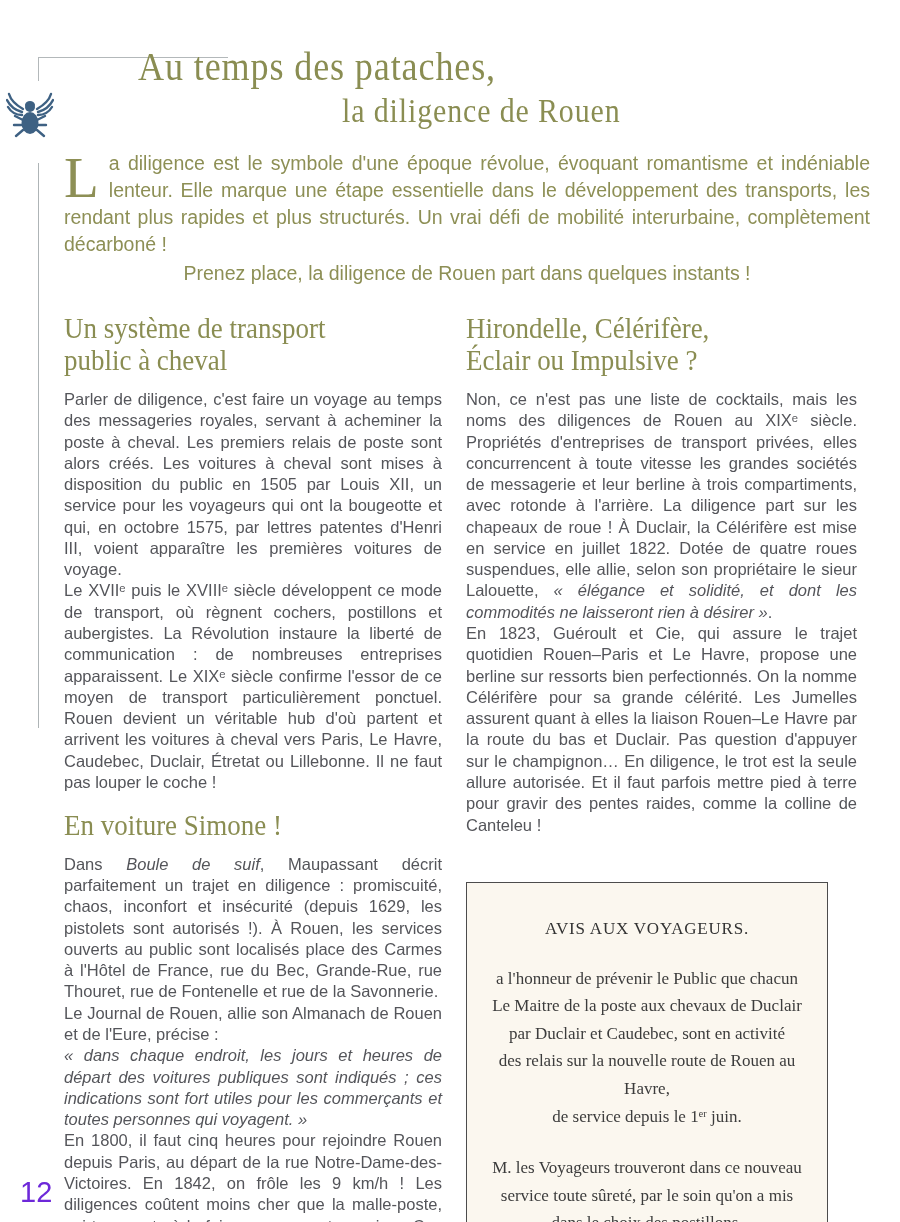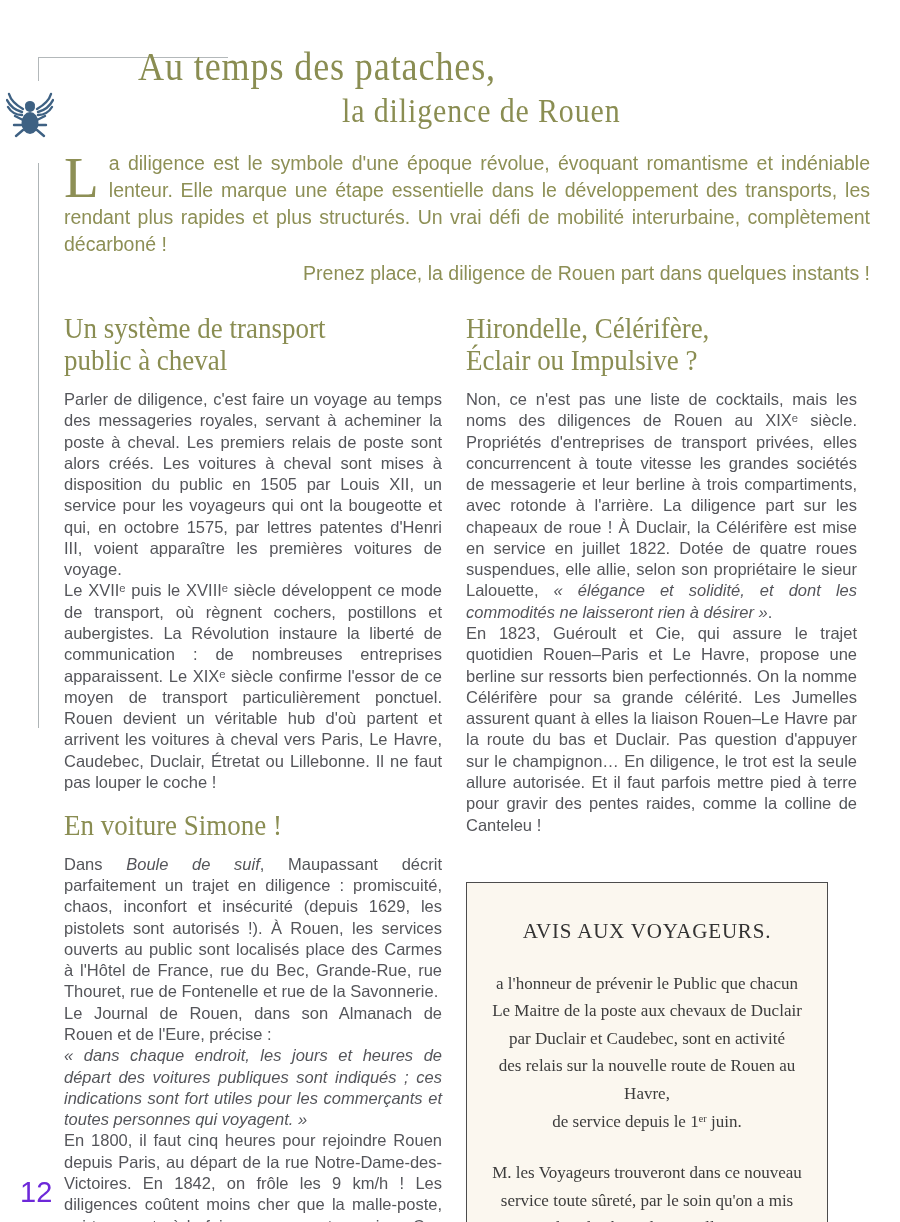--- a/index.html
+++ b/index.html
@@ -24,21 +24,21 @@
     color:#8a8d52;transform:scaleX(.88);transform-origin:left;
     white-space:nowrap;letter-spacing:1px;
   }
   .scarab{position:absolute;left:6px;top:92px;}
   
   .intro{
     position:absolute;left:64px;top:150px;width:806px;
     color:#8d8f55;font-size:19.5px;line-height:1.38;text-align:justify;
   }
   .intro p{margin:0;}
-  .intro .last{text-align:right;margin-top:2px;}
+  .intro .last{text-align:center;margin-top:2px;}
   .dropcap{
     float:left;font-family:"Liberation Serif","DejaVu Serif",serif;
     font-size:57px;line-height:.82;margin:5px 10px 0 0;color:#8d8f55;
   }
   
   .columns{
     position:absolute;left:64px;top:312px;width:793px;
     display:grid;grid-template-columns:378px 391px;column-gap:24px;
   }
   .col-heading{
@@ -50,21 +50,21 @@
   .col-heading.mid{margin-top:16px;}
   .body-p{margin:0;font-size:16.5px;line-height:1.29;color:#54555a;text-align:justify;}
   .body-p.italic{font-style:italic;}
   
   .notice{
     box-sizing:border-box;width:362px;margin-top:46px;
     background:#fbf7ef;border:1px solid #4c4c4c;
     padding:36px 24px 28px;text-align:center;
     font-family:"Liberation Serif","DejaVu Serif",serif;color:#3c3c3c;
   }
-  .notice-title{font-size:21px;letter-spacing:.8px;color:#333333;margin:0 0 26px 0;font-weight:400;}
+  .notice-title{font-size:17px;letter-spacing:.8px;color:#333333;margin:0 0 26px 0;font-weight:400;}
   .notice-p{margin:0;font-size:17px;line-height:1.62;}
   .notice-p + .notice-p{margin-top:24px;}
   .notice-p span{display:block;}
   
   .page-number{position:absolute;left:20px;top:1176px;font-size:29px;color:#6d28d9;}
 </style>
 </head>
 <body>
 
 <div class="page">
@@ -112,21 +112,21 @@
         <span>Un système de transport</span>
         <span>public à cheval</span>
       </h2>
       <p class="body-p">Parler de diligence, c'est faire un voyage au temps des messageries royales, servant à acheminer la poste à cheval. Les premiers relais de poste sont alors créés. Les voitures à cheval sont mises à disposition du public en 1505 par Louis XII, un service pour les voyageurs qui ont la bougeotte et qui, en octobre 1575, par lettres patentes d'Henri III, voient apparaître les premières voitures de voyage.</p>
       <p class="body-p">Le XVIIᵉ puis le XVIIIᵉ siècle développent ce mode de transport, où règnent cochers, postillons et aubergistes. La Révolution instaure la liberté de communication : de nombreuses entreprises apparaissent. Le XIXᵉ siècle confirme l'essor de ce moyen de transport particulièrement ponctuel. Rouen devient un véritable hub d'où partent et arrivent les voitures à cheval vers Paris, Le Havre, Caudebec, Duclair, Étretat ou Lillebonne. Il ne faut pas louper le coche !</p>
 
       <h2 class="col-heading mid">
         <span>En voiture Simone !</span>
       </h2>
       <p class="body-p"><span>Dans </span><i>Boule de suif</i><span>, Maupassant décrit parfaitement un trajet en diligence : promiscuité, chaos, inconfort et insécurité (depuis 1629, les pistolets sont autorisés !). À Rouen, les services ouverts au public sont localisés place des Carmes à l'Hôtel de France, rue du Bec, Grande-Rue, rue Thouret, rue de Fontenelle et rue de la Savonnerie.</span></p>
-      <p class="body-p">Le Journal de Rouen, dans son Almanach de Rouen et de l'Eure, précise :</p>
+      <p class="body-p">Le Journal de Rouen, allie son Almanach de Rouen et de l'Eure, précise :</p>
       <p class="body-p italic">« dans chaque endroit, les jours et heures de départ des voitures publiques sont indiqués ; ces indications sont fort utiles pour les commerçants et toutes personnes qui voyagent. »</p>
       <p class="body-p">En 1800, il faut cinq heures pour rejoindre Rouen depuis Paris, au départ de la rue Notre-Dame-des-Victoires. En 1842, on frôle les 9 km/h ! Les diligences coûtent moins cher que la malle-poste, qui transporte à la fois voyageurs et courriers. Ces dernières sont les seules voitures hippomobiles autorisées à galoper et à bénéficier du relais prioritaire.</p>
     </div>
 
     <div class="column-right">
       <h2 class="col-heading">
         <span>Hirondelle, Célérifère,</span>
         <span>Éclair ou Impulsive ?</span>
       </h2>
       <p class="body-p"><span>Non, ce n'est pas une liste de cocktails, mais les noms des diligences de Rouen au XIXᵉ siècle. Propriétés d'entreprises de transport privées, elles concurrencent à toute vitesse les grandes sociétés de messagerie et leur berline à trois compartiments, avec rotonde à l'arrière. La diligence part sur les chapeaux de roue ! À Duclair, la Célérifère est mise en service en juillet 1822. Dotée de quatre roues suspendues, elle allie, selon son propriétaire le sieur Lalouette, </span><i>« élégance et solidité, et dont les commodités ne laisseront rien à désirer »</i><span>.</span></p>

